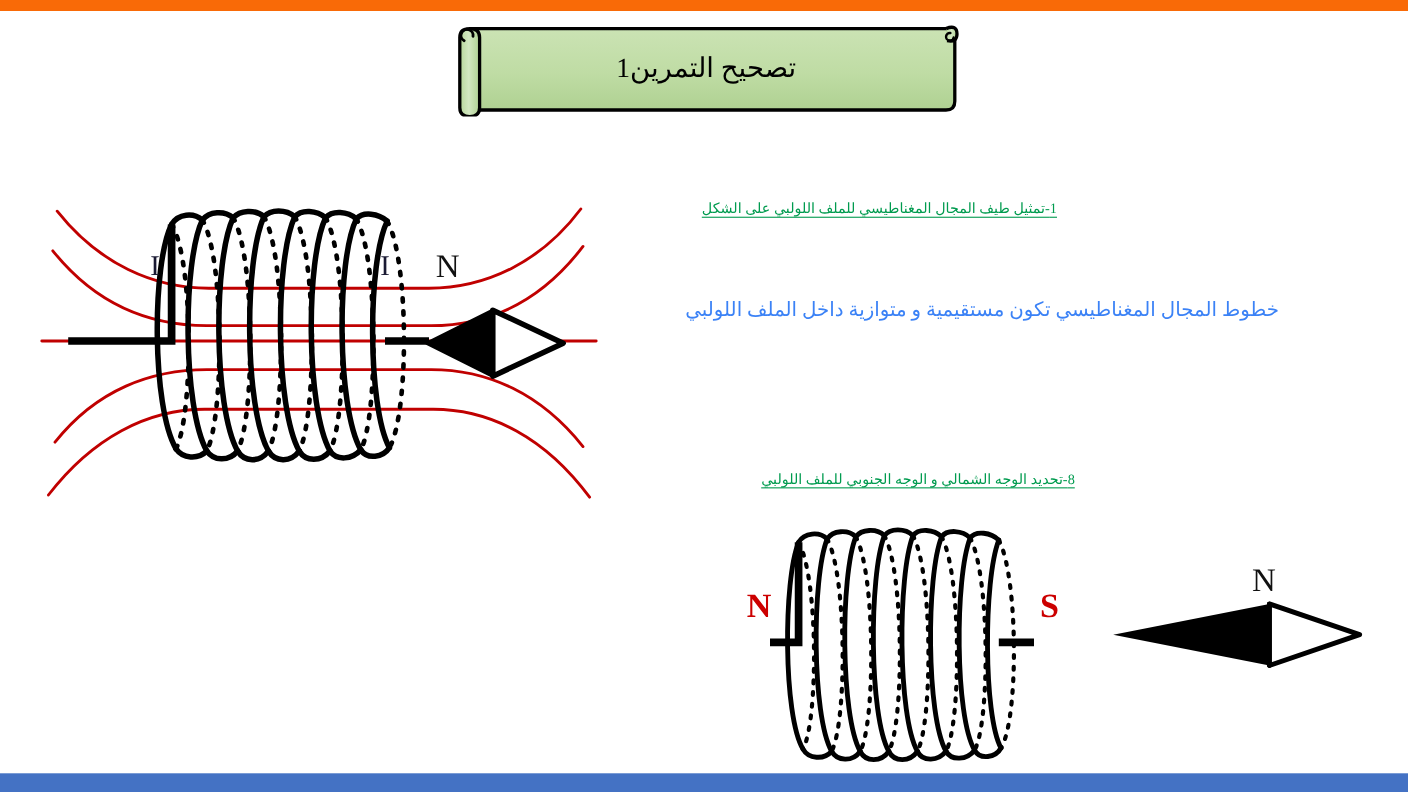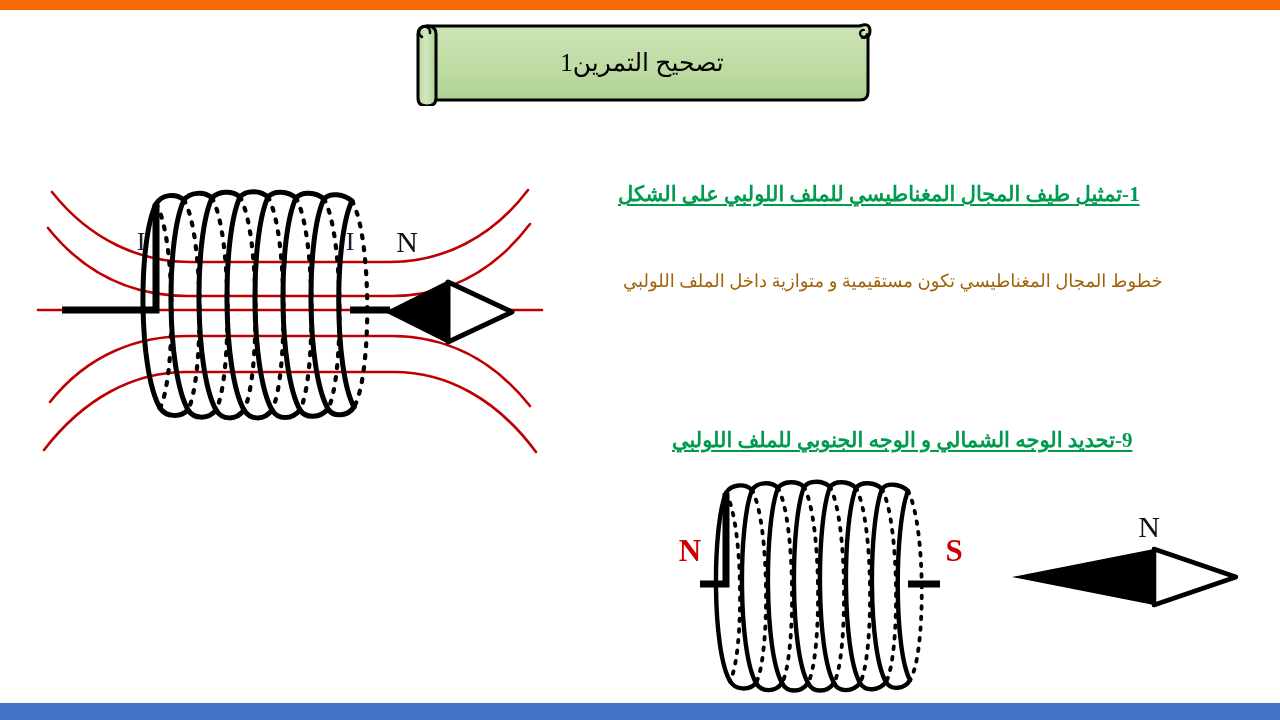--- a/index.html
+++ b/index.html
@@ -50,33 +50,34 @@
     padding-top: 6px;
     box-sizing: border-box;
     letter-spacing: 0px;
   }
 
   
   .heading {
     position: absolute;
     direction: rtl;
     color: #009B4F;
-    font-weight: bold;
-    font-size: 21px;
+    font-weight: normal;
+    font-size: 13px;
     text-decoration: underline;
     text-underline-offset: 3px;
     white-space: nowrap;
+    margin-left: 20px;
   }
   #heading-1 { left: 618px; top: 182px; }
   #heading-2 { left: 672px; top: 428px; }
 
   .body-text {
     position: absolute;
     direction: rtl;
-    color: #a16207;
+    color: #3b82f6;
     font-size: 18px;
     white-space: nowrap;
   }
   #body-1 { left: 623px; top: 270px; }
 
   
   .figure {
     position: absolute;
   }
   #figure-main  { left: 30px;  top: 170px; width: 520px; height: 300px; }
@@ -113,21 +114,21 @@
     <path d="M452 14 q10 -4 10 5 q0 8 -9 6" fill="url(#gRoll)" stroke="#000000" stroke-width="3" stroke-linejoin="round"></path>
     <path d="M456 18 a3.5 3.5 0 1 0 3 4" fill="none" stroke="#000000" stroke-width="2.2" stroke-linecap="round"></path>
   </svg>
   <div class="banner-title">تصحيح التمرين1</div>
 </div>
 
 <div class="heading" id="heading-1">1-تمثيل طيف المجال المغناطيسي للملف اللولبي على الشكل</div>
 
 <div class="body-text" id="body-1">خطوط المجال المغناطيسي تكون مستقيمية و متوازية داخل الملف اللولبي</div>
 
-<div class="heading" id="heading-2">9-تحديد الوجه الشمالي و الوجه الجنوبي للملف اللولبي</div>
+<div class="heading" id="heading-2">8-تحديد الوجه الشمالي و الوجه الجنوبي للملف اللولبي</div>
 
 <div class="figure" id="figure-main">
   <svg width="520" height="300" viewBox="0 0 520 300" xmlns="http://www.w3.org/2000/svg">
 
     <g fill="none" stroke="#C00000" stroke-width="2.6" stroke-linecap="round">
 
       <path d="M22 22 C60 70 110 92 160 92 L360 92 C412 92 462 68 498 20"></path>
 
       <path d="M18 58 C58 108 108 126 158 126 L362 126 C414 126 462 104 500 54"></path>
 

